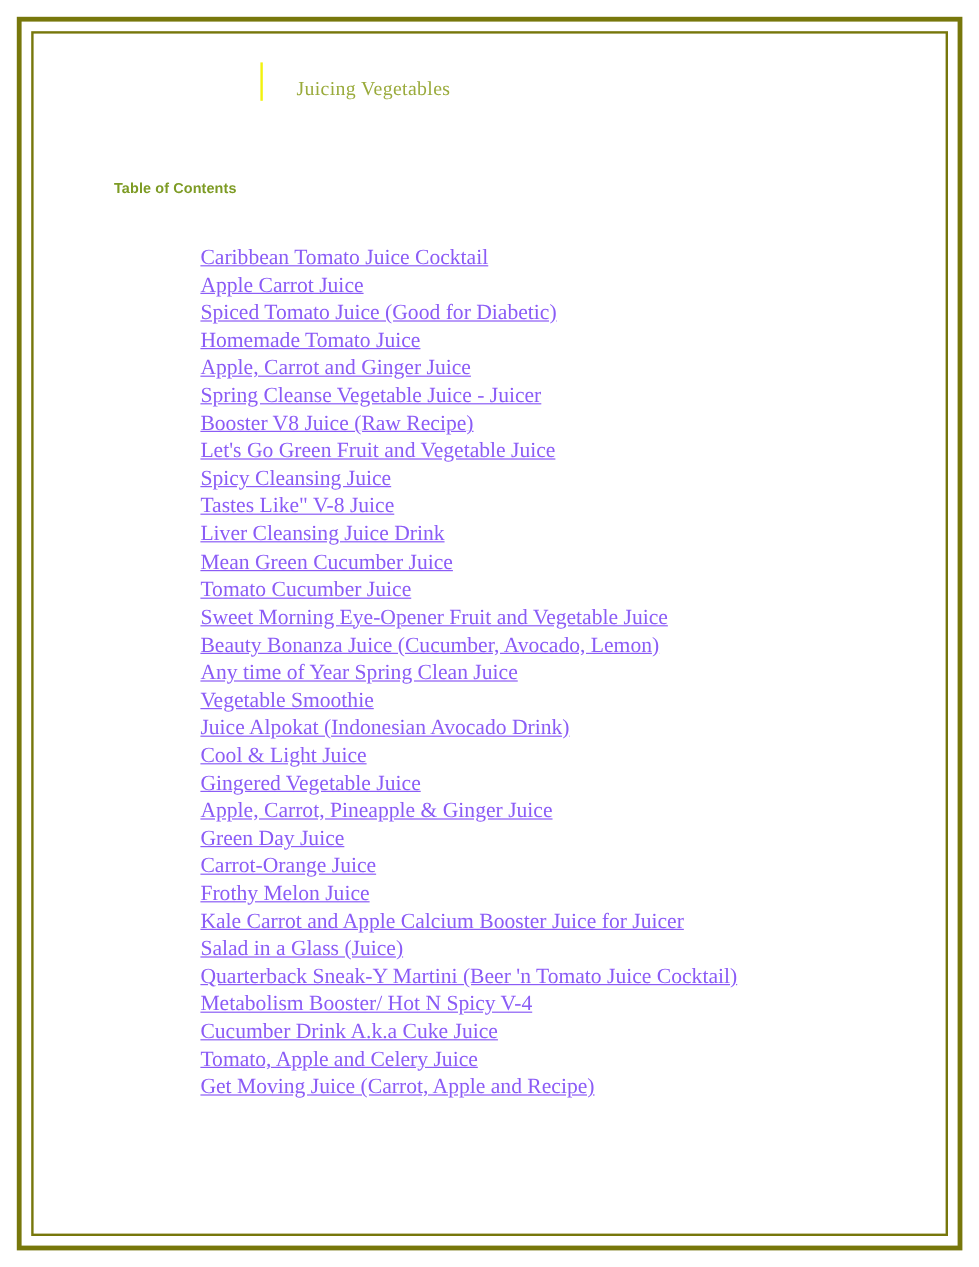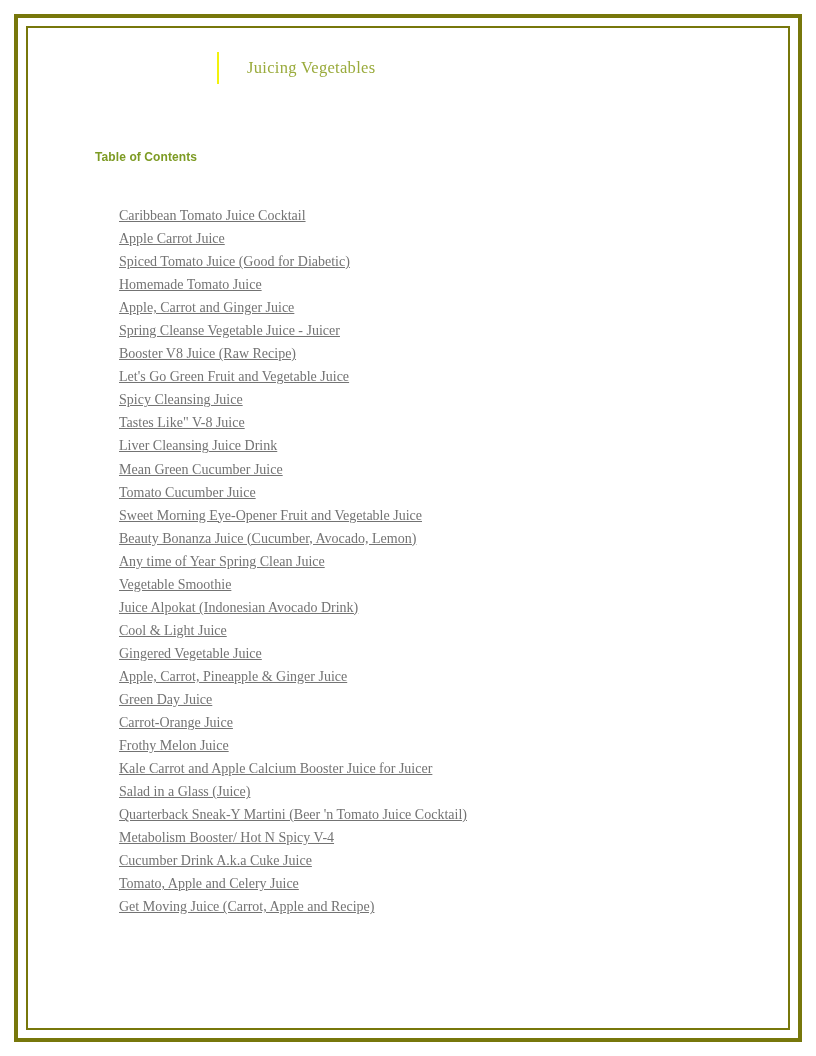--- a/index.html
+++ b/index.html
@@ -48,21 +48,21 @@
     width: 816px;
     height: 1056px;
   }
 
   
   .title-block {
     position: absolute;
     left: 184px;
     top: 52px;
     display: flex;
-    align-items: center;
+    align-items: flex-end;
     height: 32px;
     padding-left: 33px;
   }
 
   .title-accent {
     width: 2px;
     height: 32px;
     background: #f2f20d;
     flex: 0 0 auto;
   }
@@ -100,26 +100,27 @@
     list-style: none;
   }
 
   .toc-item {
     height: 23.05px;
     line-height: 23.05px;
   }
 
   .toc-link {
     font-family: "Liberation Serif", serif;
-    font-size: 14px;
-    color: #737373;
+    font-size: 18px;
+    color: #8b5cf6;
     text-decoration: underline;
     text-underline-offset: 1px;
     cursor: pointer;
     white-space: nowrap;
+    margin-left: 48px;
   }
 </style>
 </head>
 <body>
 
 <div class="page">
 
   <div class="border-outer"></div>
   <div class="border-inner"></div>
 

